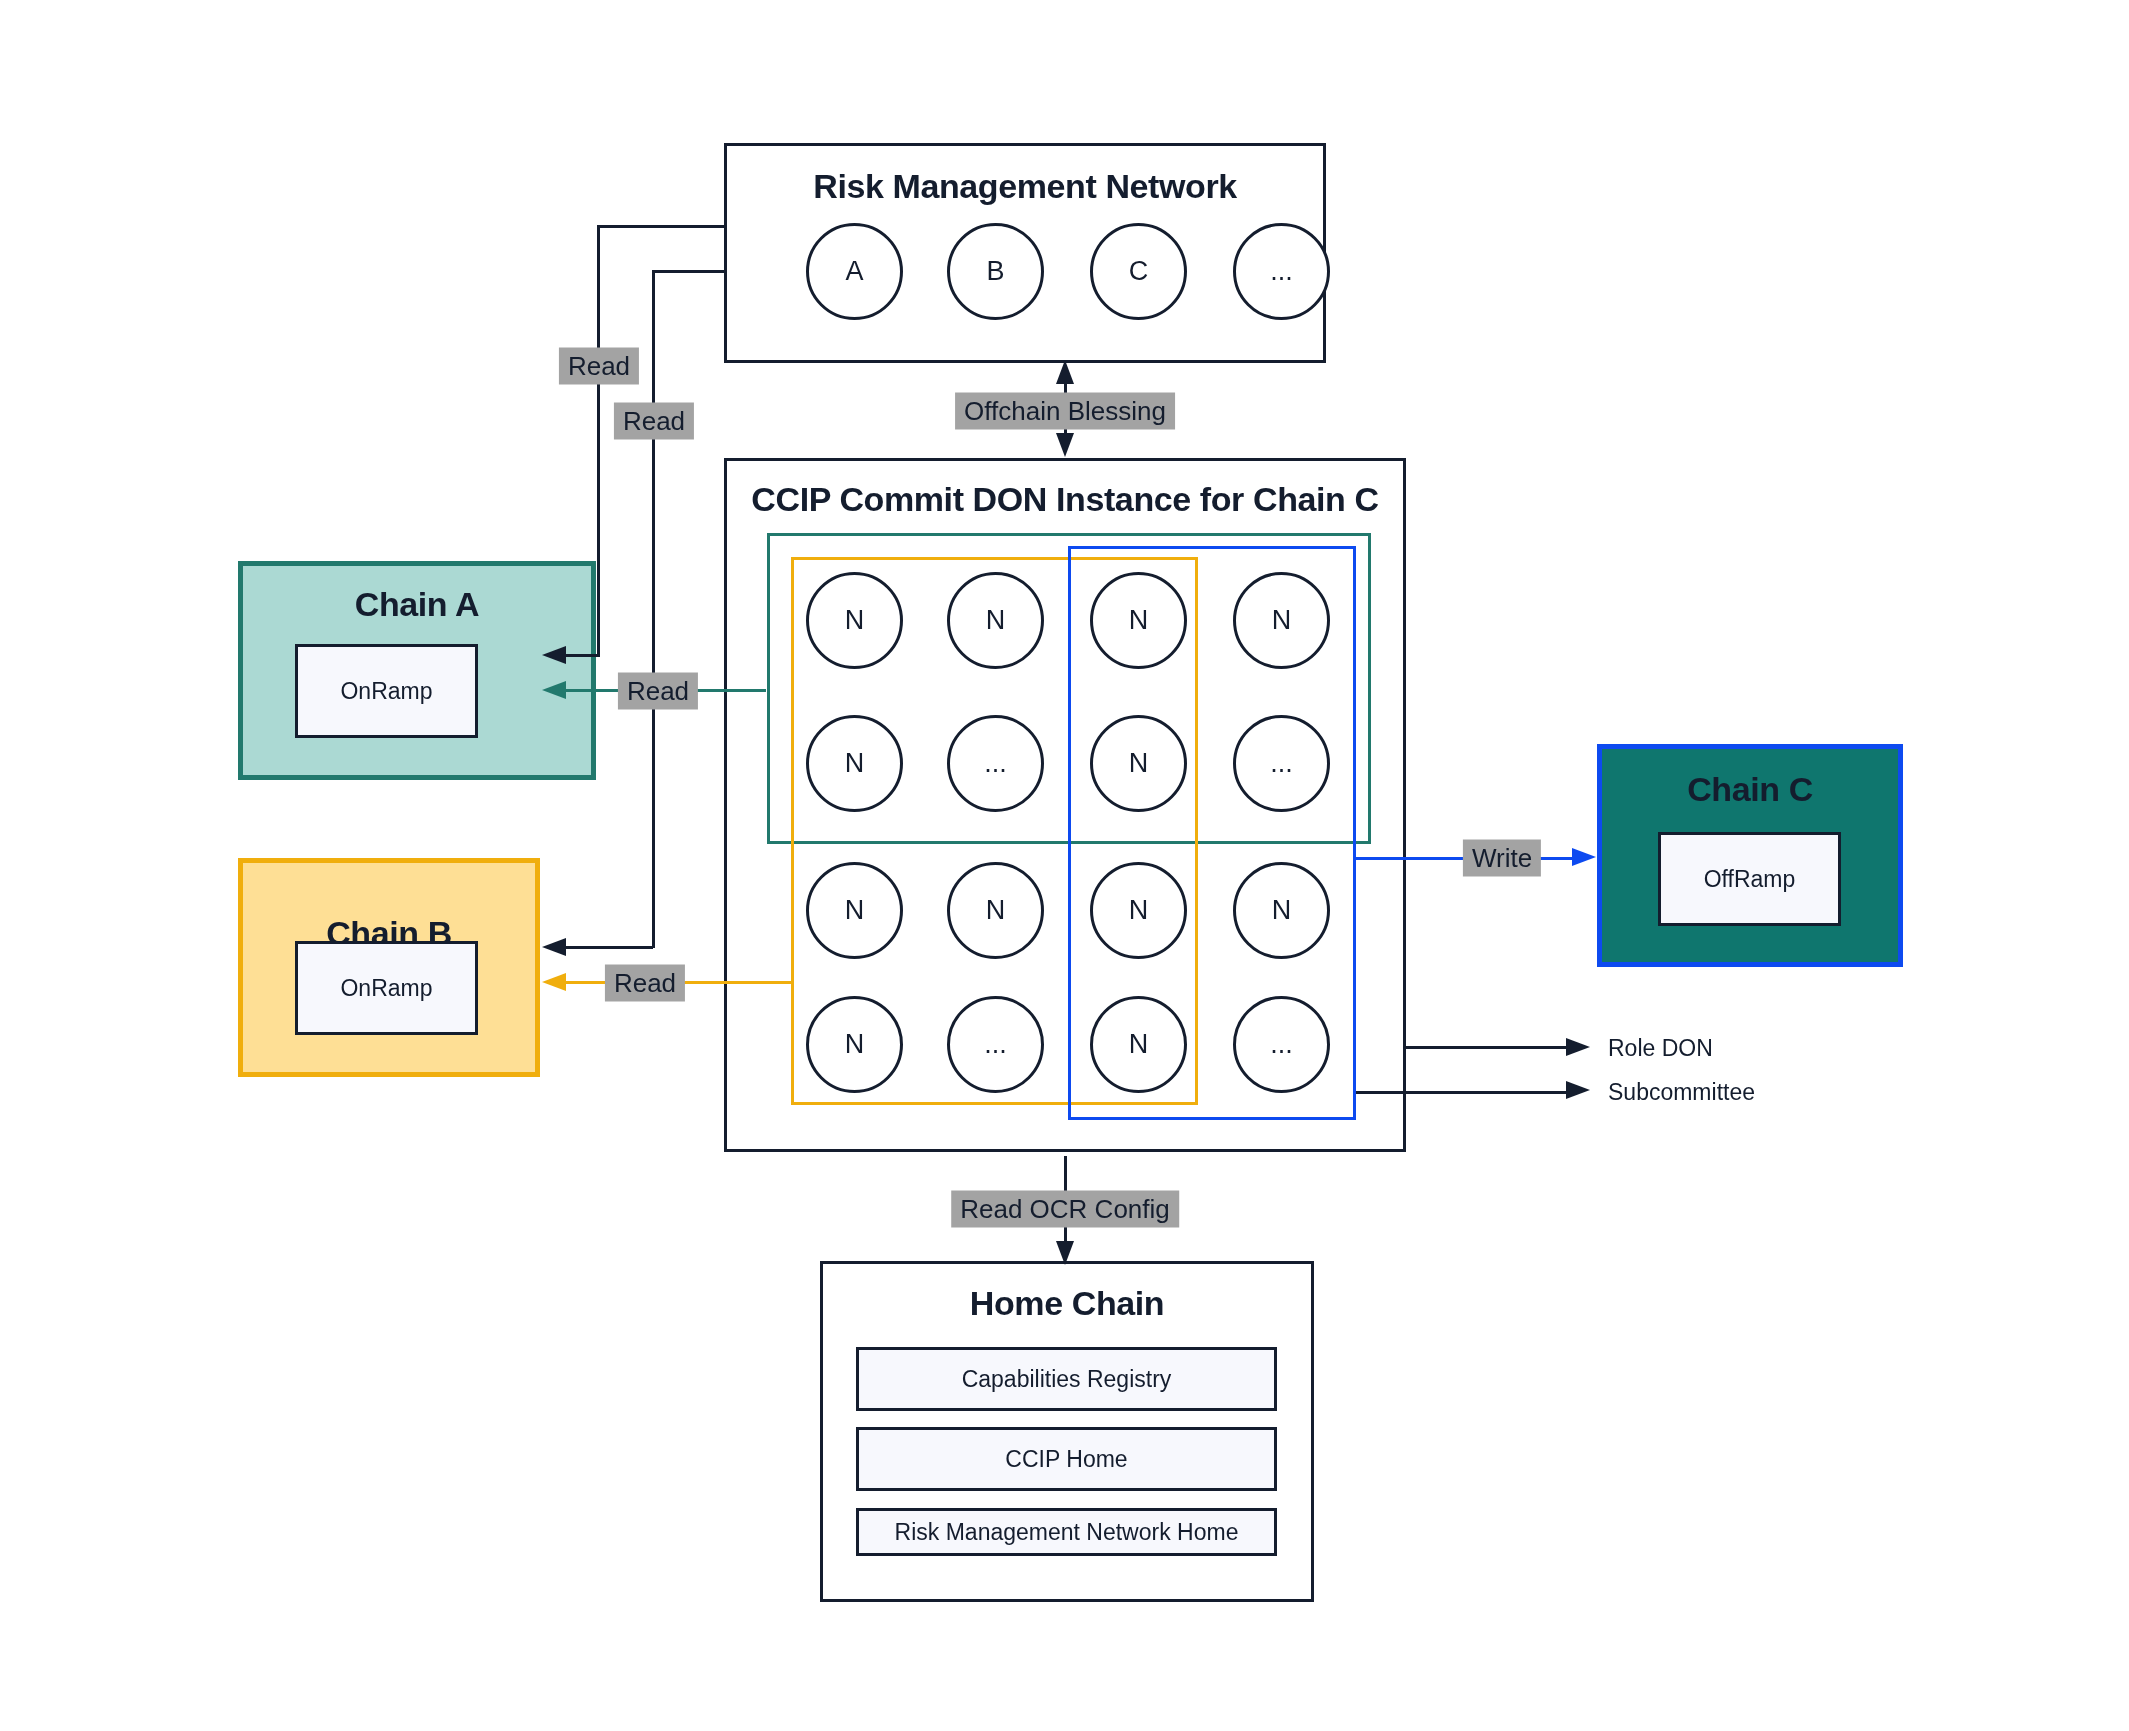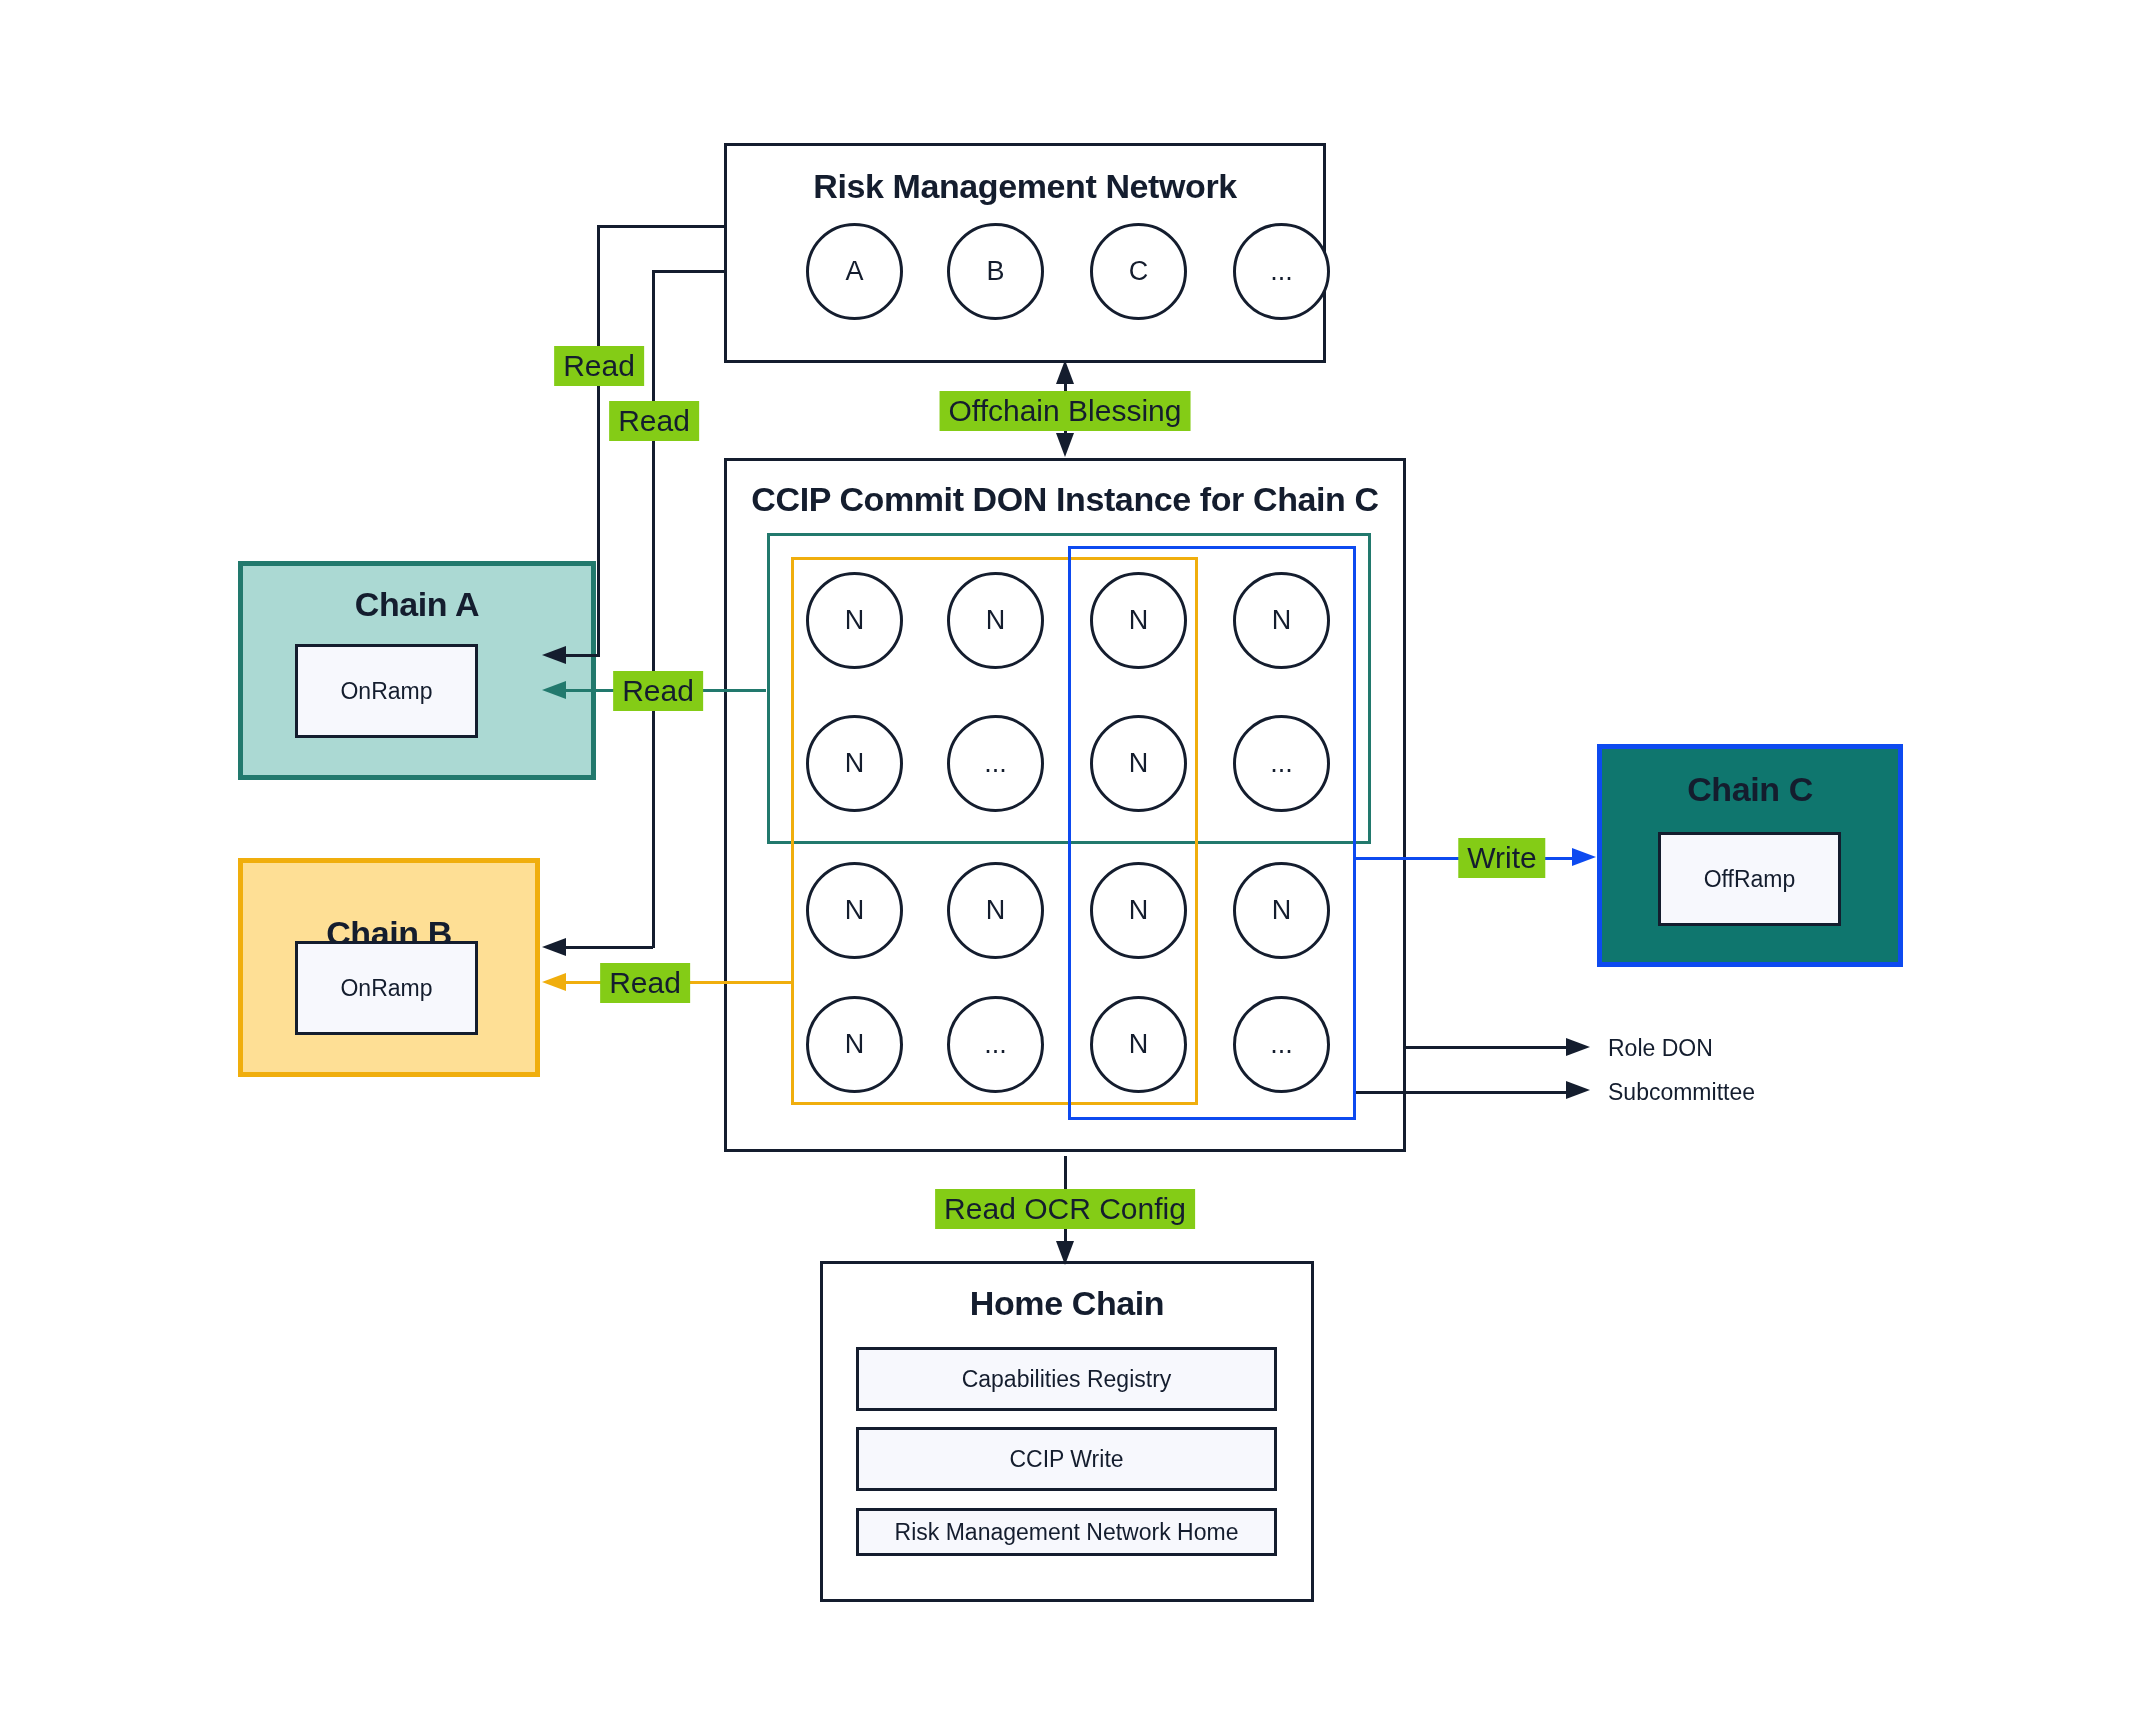--- a/index.html
+++ b/index.html
@@ -35,22 +35,22 @@
   .arr{position:absolute;width:0;height:0;}
   .arr.left{border-top:9.7px solid transparent;border-bottom:9.7px solid transparent;border-right:24px solid #141d2e;}
   .arr.right{border-top:9.7px solid transparent;border-bottom:9.7px solid transparent;border-left:24px solid #141d2e;}
   .arr.up{border-left:9.7px solid transparent;border-right:9.7px solid transparent;border-bottom:24px solid #141d2e;}
   .arr.down{border-left:9.7px solid transparent;border-right:9.7px solid transparent;border-top:24px solid #141d2e;}
   .arr.left.c-teal{border-right-color:#22796d;}
   .arr.left.c-gold{border-right-color:#f0ae0d;}
   .arr.right.c-blue{border-left-color:#0d4af0;}
 
   
-  .lbl{position:absolute;transform:translate(-50%,-50%);background:#84cc16;padding:3px 9px;
-       font-size:30px;white-space:nowrap;}
+  .lbl{position:absolute;transform:translate(-50%,-50%);background:#a3a3a3;padding:3px 9px;
+       font-size:26px;white-space:nowrap;}
   .lbl2{position:absolute;transform:translateY(-50%);font-size:23px;white-space:nowrap;}
 </style>
 </head>
 <body>
 
 <div class="canvas">
 
   <div class="box" style="left:724px;top:143px;width:602px;height:220px;">
     <div class="title" style="top:21px;">Risk Management Network</div>
   </div>
@@ -147,21 +147,21 @@
       <span>OffRamp</span>
     </div>
   </div>
 
   <div class="box" style="left:820px;top:1261px;width:494px;height:341px;">
     <div class="title" style="top:20px;">Home Chain</div>
     <div class="panel" style="left:33px;top:83px;width:421px;height:64px;">
       <span>Capabilities Registry</span>
     </div>
     <div class="panel" style="left:33px;top:163px;width:421px;height:64px;">
-      <span>CCIP Write</span>
+      <span>CCIP Home</span>
     </div>
     <div class="panel" style="left:33px;top:244px;width:421px;height:48px;">
       <span>Risk Management Network Home</span>
     </div>
   </div>
 
   <div class="line" style="left:598px;top:225px;width:126px;height:3px;"></div>
   <div class="line" style="left:597px;top:225px;width:3px;height:432px;"></div>
   <div class="line" style="left:562px;top:654px;width:36px;height:3px;"></div>
   <div class="arr left" style="left:542px;top:646px;"></div>

